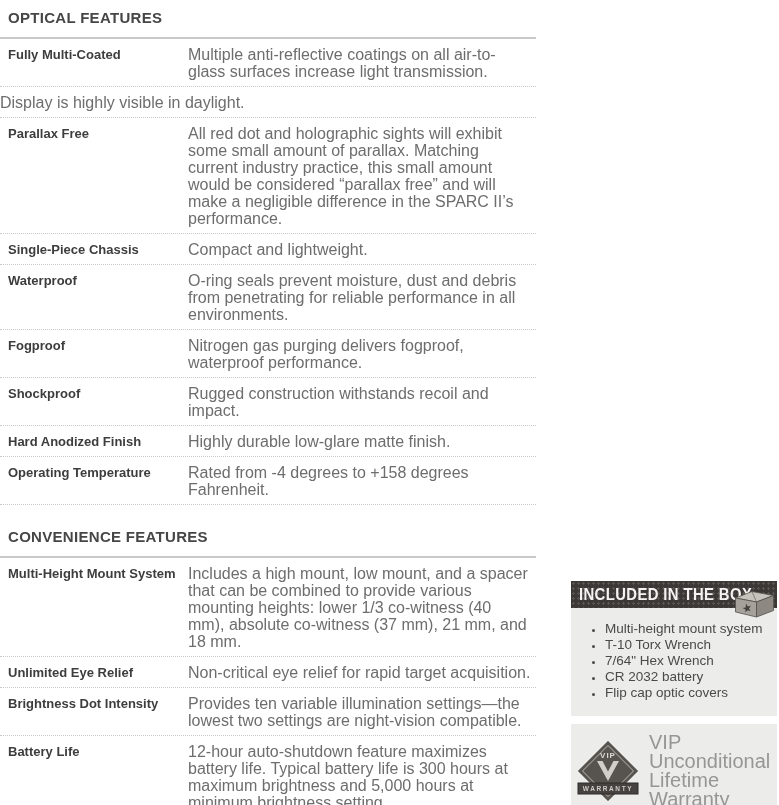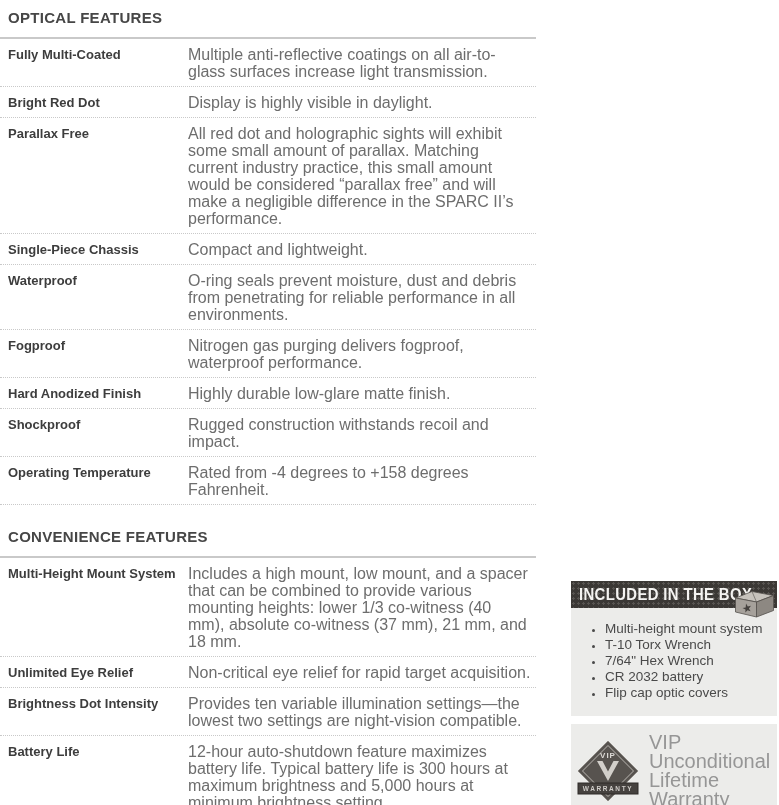--- a/index.html
+++ b/index.html
@@ -117,21 +117,20 @@
   <div class="main-col">
   <section class="feature-section">
     <h2 class="section-title">OPTICAL FEATURES</h2>
     <div class="rows">
   <div class="feature-row">
     <div class="feature-label">Fully Multi-Coated</div>
     <div class="feature-value">Multiple anti-reflective coatings on all air-to-glass surfaces increase light transmission.</div>
   </div>
 
   <div class="feature-row">
-    <div class="feature-label">Bright Red Dot</div>
     <div class="feature-value">Display is highly visible in daylight.</div>
   </div>
 
 
   <div class="feature-row">
     <div class="feature-label">Parallax Free</div>
     <div class="feature-value">All red dot and holographic sights will exhibit some small amount of parallax. Matching current industry practice, this small amount would be considered “parallax free” and will make a negligible difference in the SPARC II’s performance.</div>
   </div>
 </div>
   </section>
@@ -147,27 +146,27 @@
     <div class="feature-label">Waterproof</div>
     <div class="feature-value">O-ring seals prevent moisture, dust and debris from penetrating for reliable performance in all environments.</div>
   </div>
 
   <div class="feature-row">
     <div class="feature-label">Fogproof</div>
     <div class="feature-value">Nitrogen gas purging delivers fogproof, waterproof performance.</div>
   </div>
 
   <div class="feature-row">
+    <div class="feature-label">Shockproof</div>
+    <div class="feature-value">Rugged construction withstands recoil and impact.</div>
+  </div>
+
+  <div class="feature-row">
     <div class="feature-label">Hard Anodized Finish</div>
     <div class="feature-value">Highly durable low-glare matte finish.</div>
-  </div>
-
-  <div class="feature-row">
-    <div class="feature-label">Shockproof</div>
-    <div class="feature-value">Rugged construction withstands recoil and impact.</div>
   </div>
 
   <div class="feature-row">
     <div class="feature-label">Operating Temperature</div>
     <div class="feature-value">Rated from -4 degrees to +158 degrees Fahrenheit.</div>
   </div>
 </div>
   </section>
 
   <section class="feature-section">

